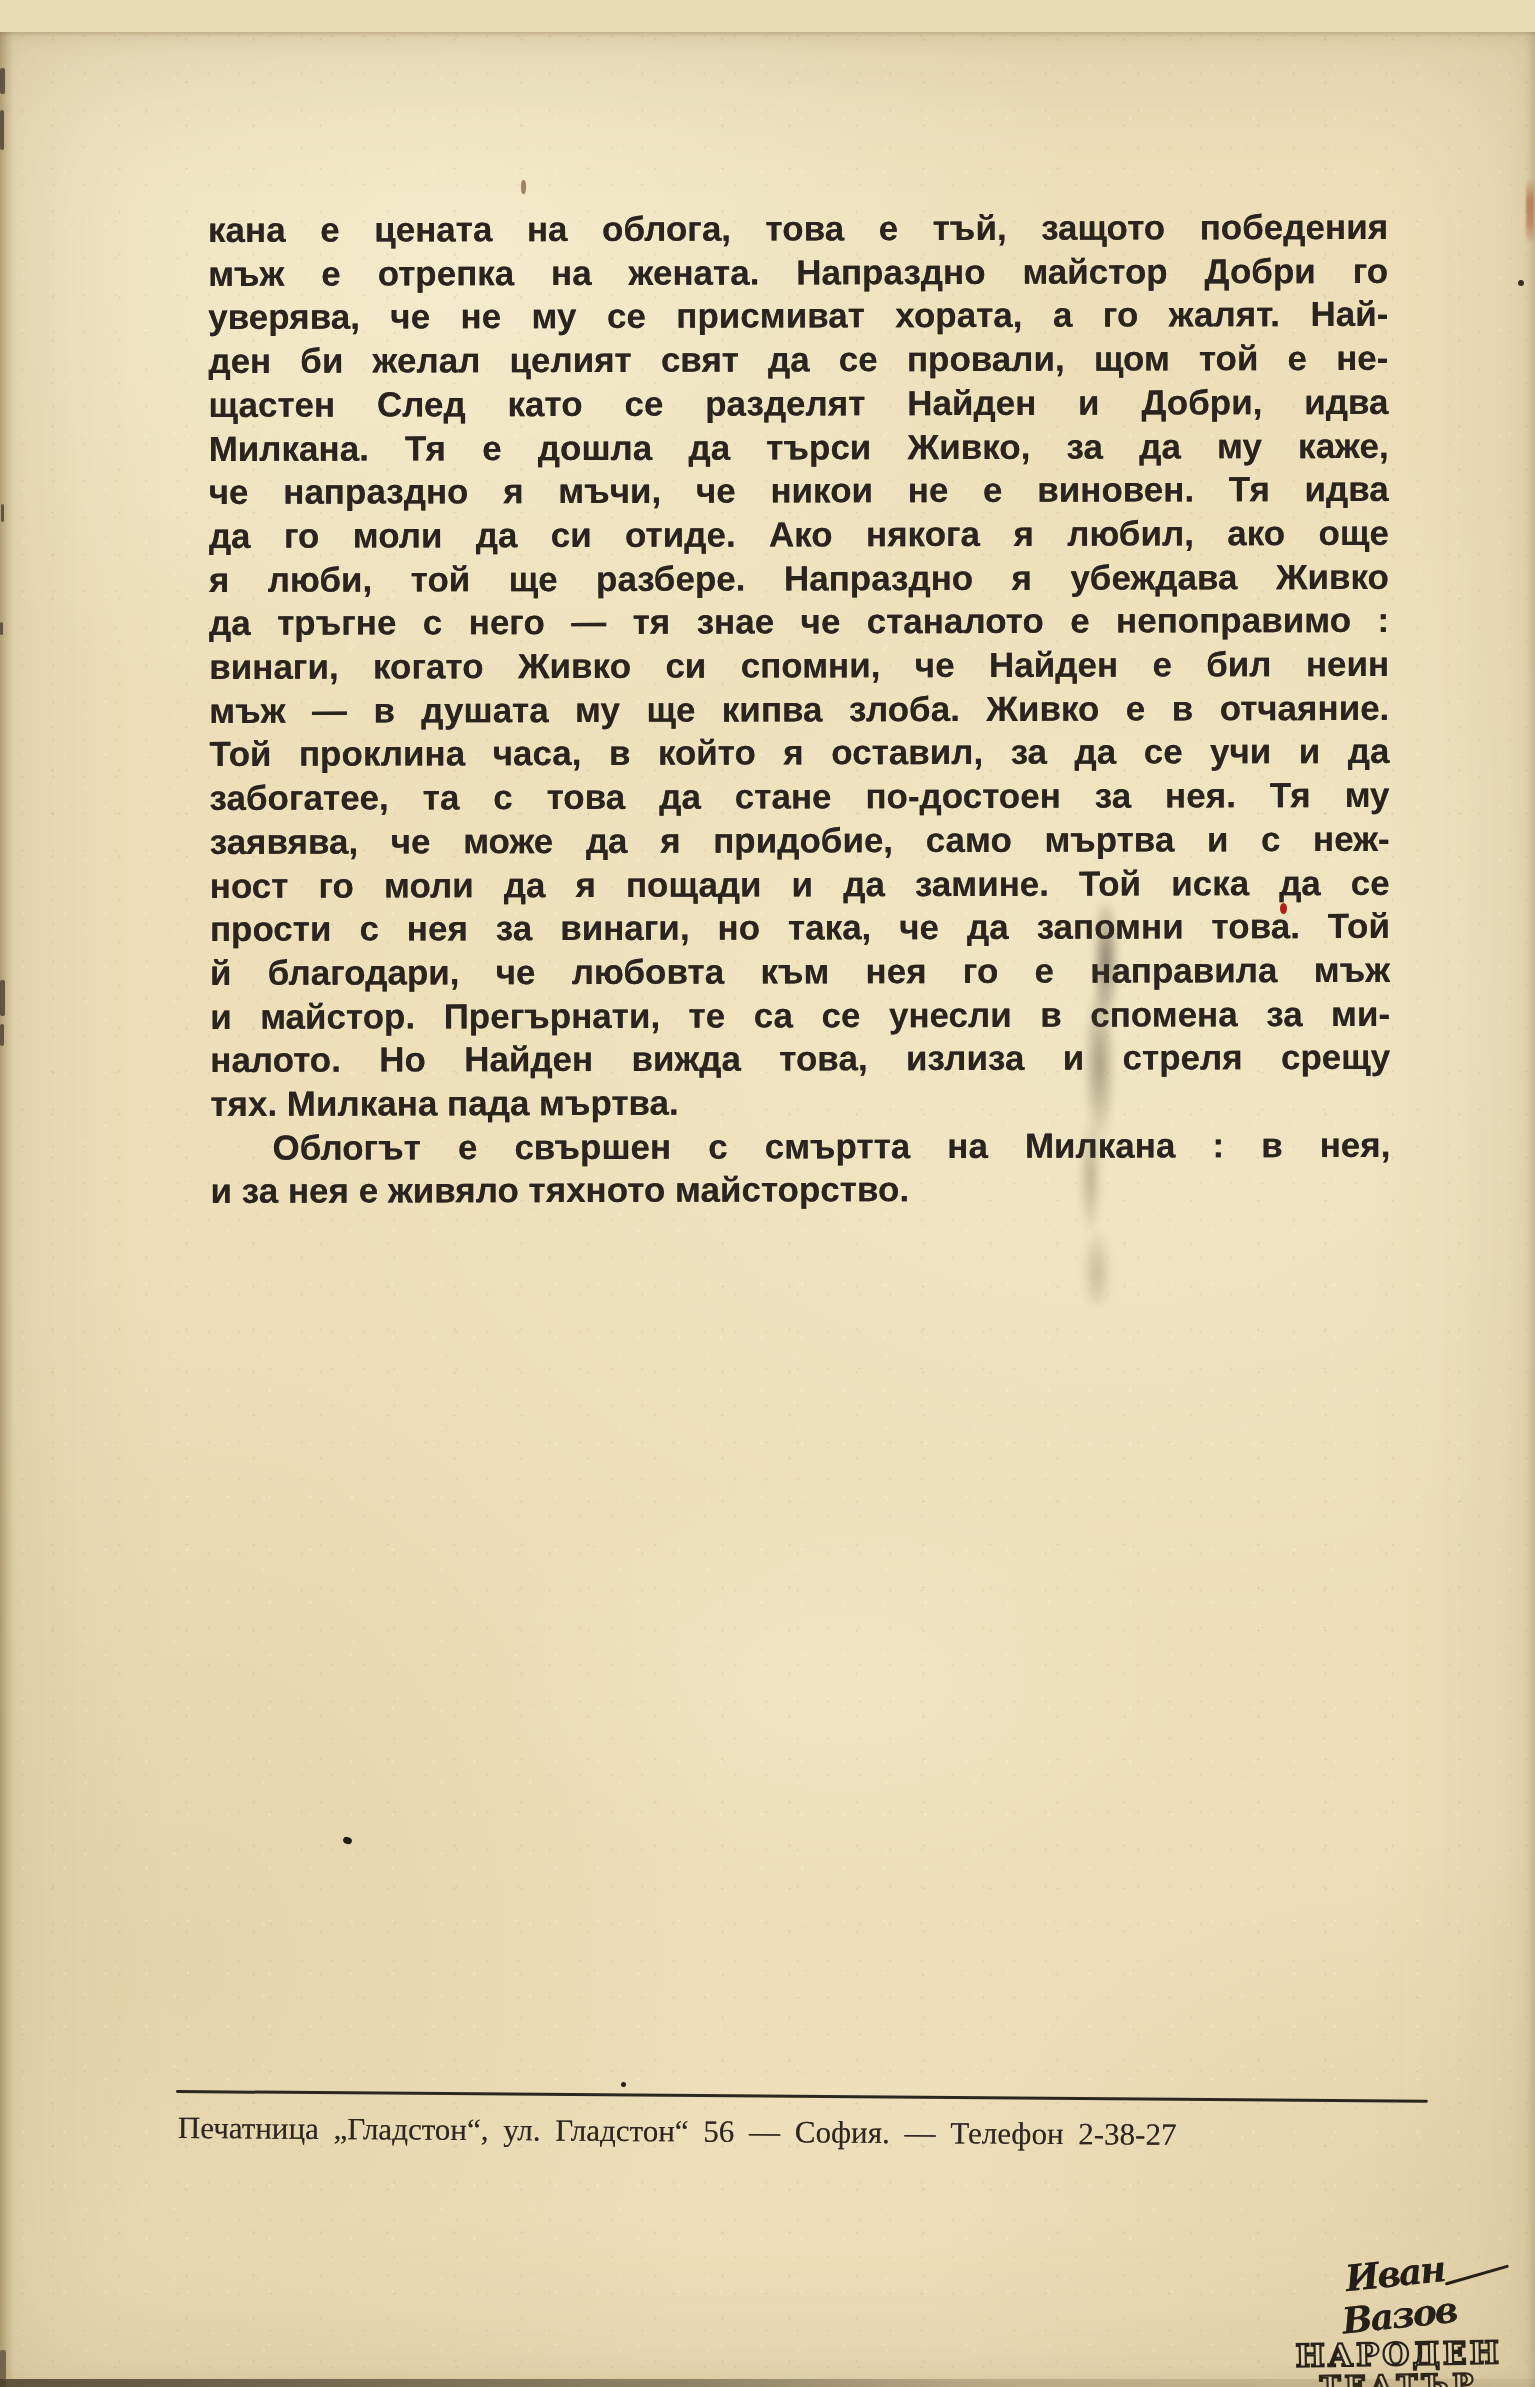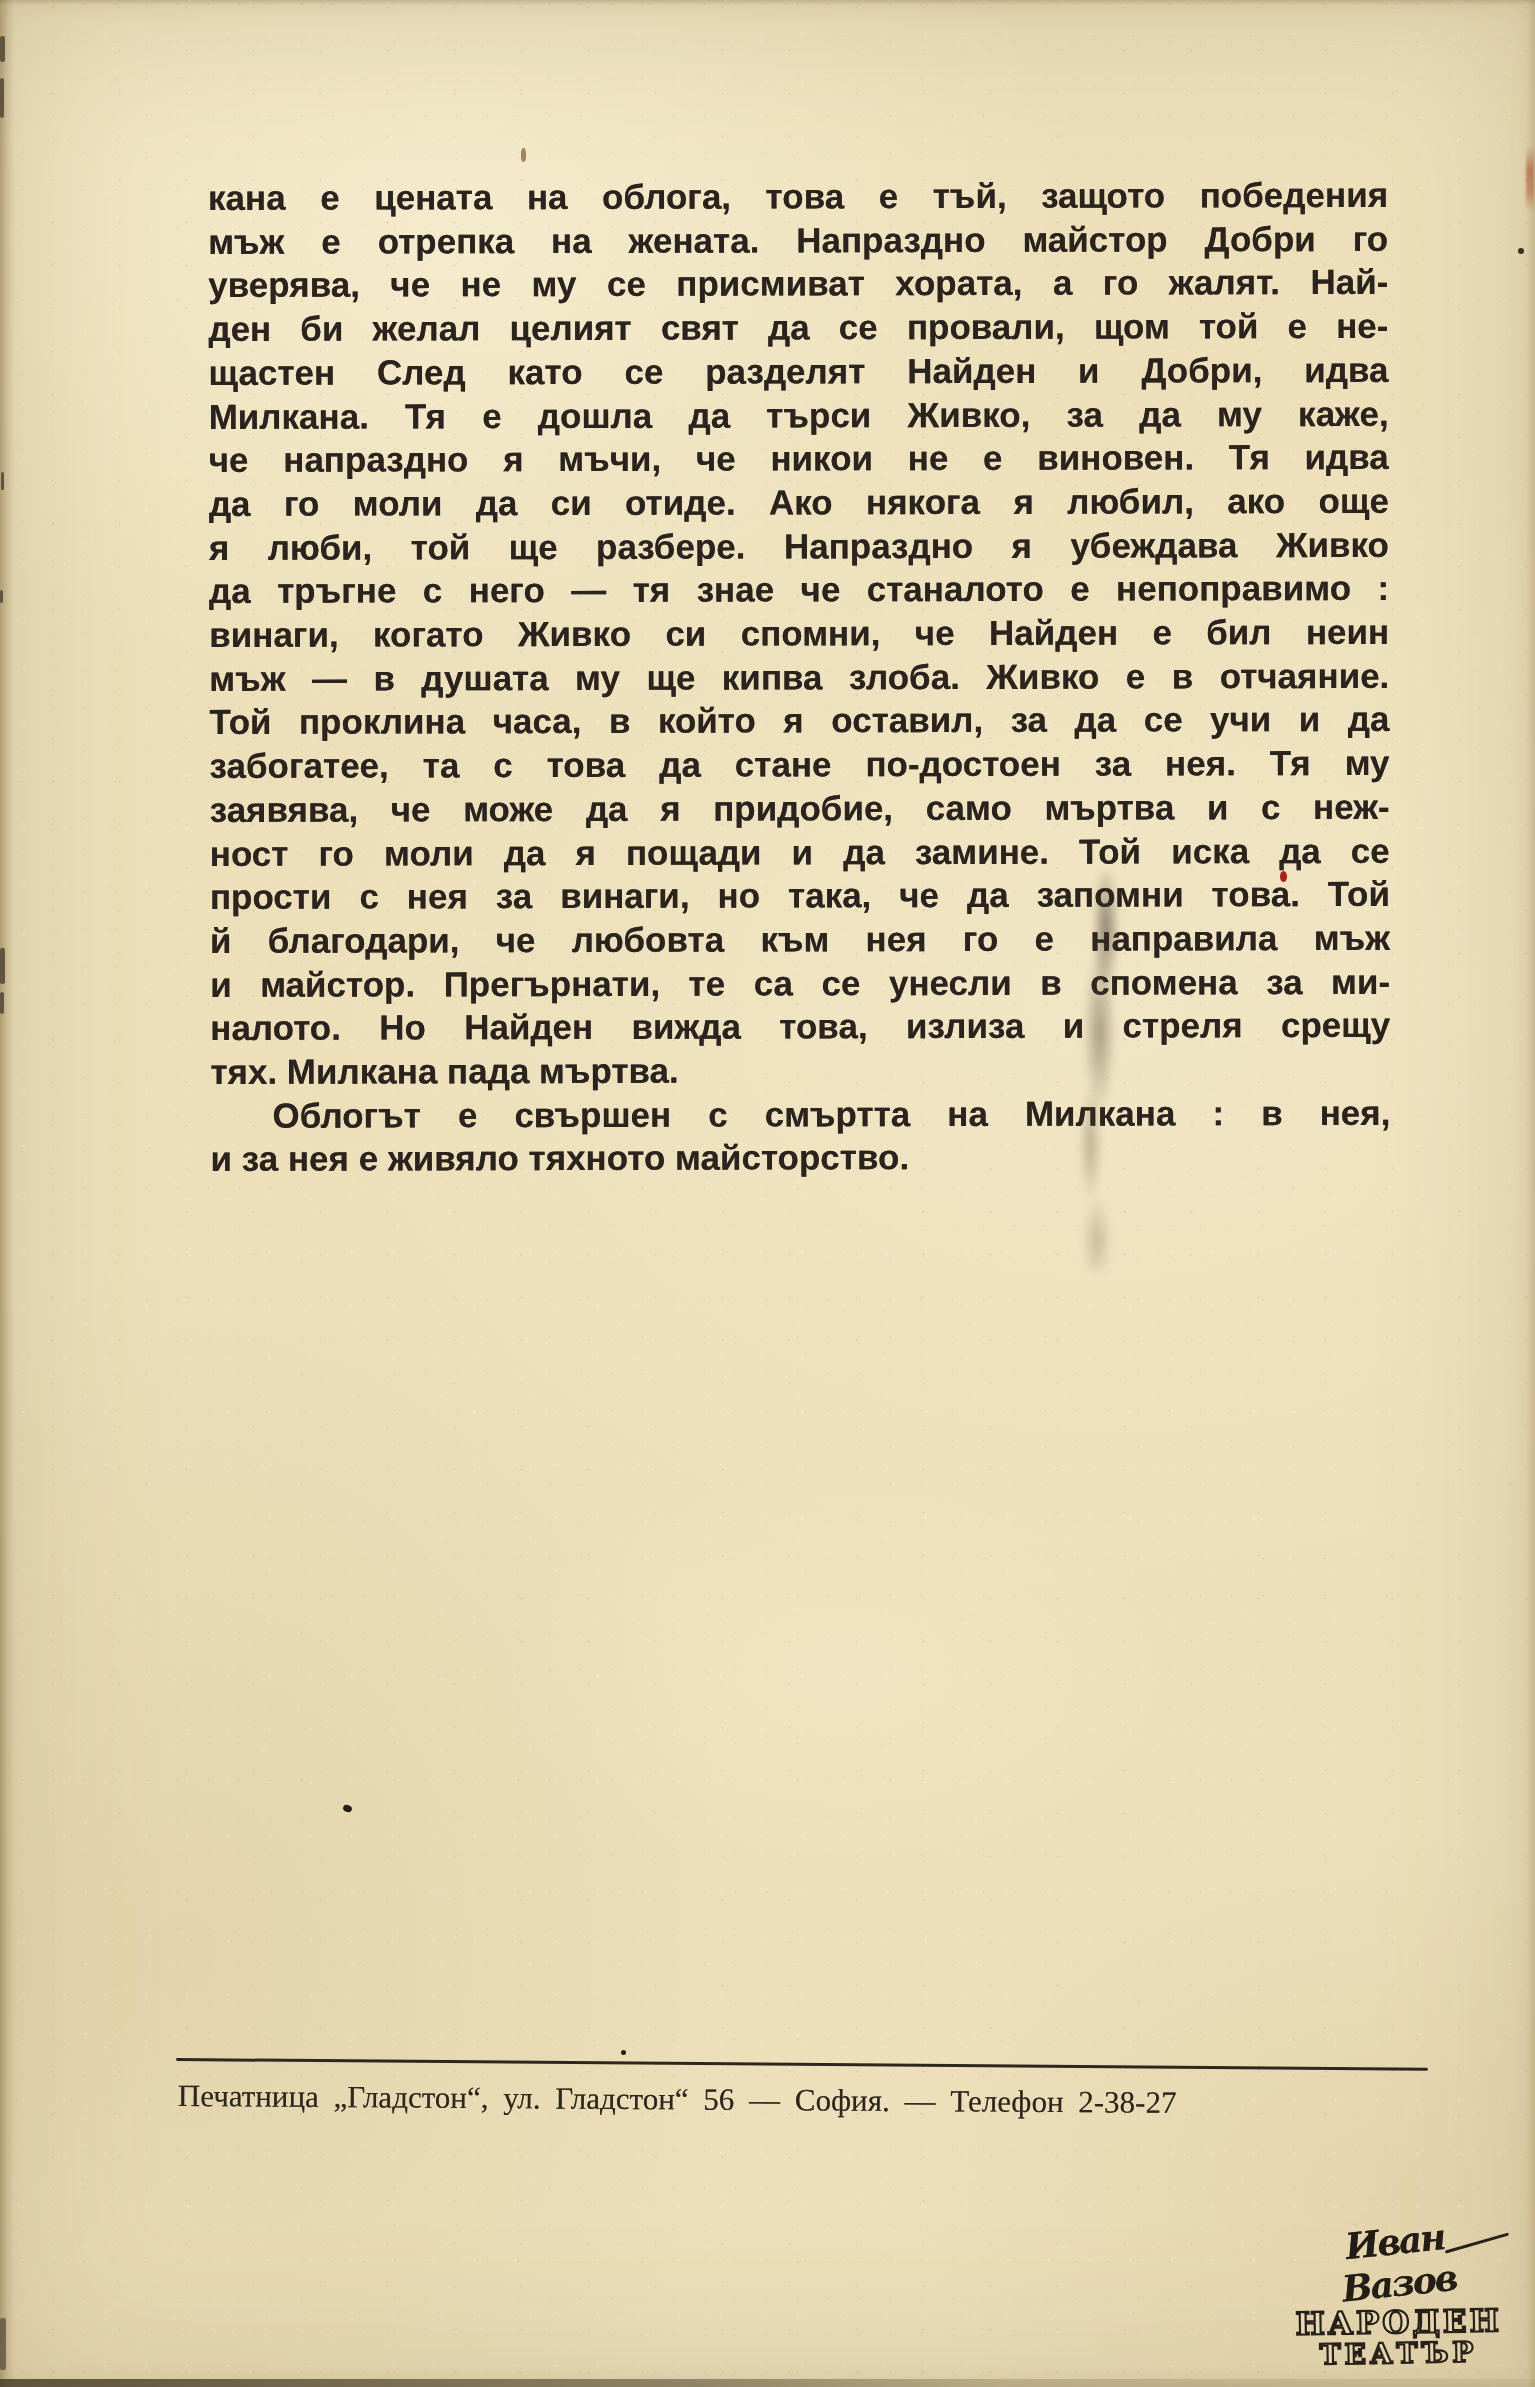--- a/index.html
+++ b/index.html
@@ -3,20 +3,21 @@
 <meta charset="utf-8">
 <style>
   html,body{margin:0;padding:0;width:1535px;height:2387px;background:#e8dcb4;overflow:hidden;}
   .page{position:absolute;inset:0;background-color:#ecdfb9;
     background-image:
       radial-gradient(ellipse 900px 700px at 30% 10%, rgba(255,250,230,0.45), transparent 70%),
       radial-gradient(ellipse 1200px 900px at 72% 42%, rgba(248,240,214,0.40), transparent 70%),
       radial-gradient(ellipse 800px 1000px at 12% 82%, rgba(213,195,150,0.40), transparent 70%),
       radial-gradient(ellipse 700px 500px at 92% 92%, rgba(218,199,156,0.45), transparent 72%),
       radial-gradient(ellipse 500px 300px at 55% 70%, rgba(250,242,216,0.30), transparent 70%);
+    margin-top: 32px;
   }
   .page::after{content:"";position:absolute;inset:0;pointer-events:none;
     box-shadow:inset 0 0 160px rgba(125,100,58,0.22), inset 0 0 24px rgba(125,100,58,0.18);}
   .texture{position:absolute;inset:0;pointer-events:none;opacity:.75;
     background-image:
       radial-gradient(circle, rgba(255,248,225,0.50) 0.8px, transparent 1.6px),
       radial-gradient(circle, rgba(190,168,120,0.40) 0.7px, transparent 1.5px),
       radial-gradient(circle, rgba(255,244,214,0.35) 1px, transparent 2px),
       radial-gradient(circle, rgba(178,156,110,0.30) 0.6px, transparent 1.4px);
     background-size:41px 53px, 67px 43px, 89px 71px, 31px 37px;

